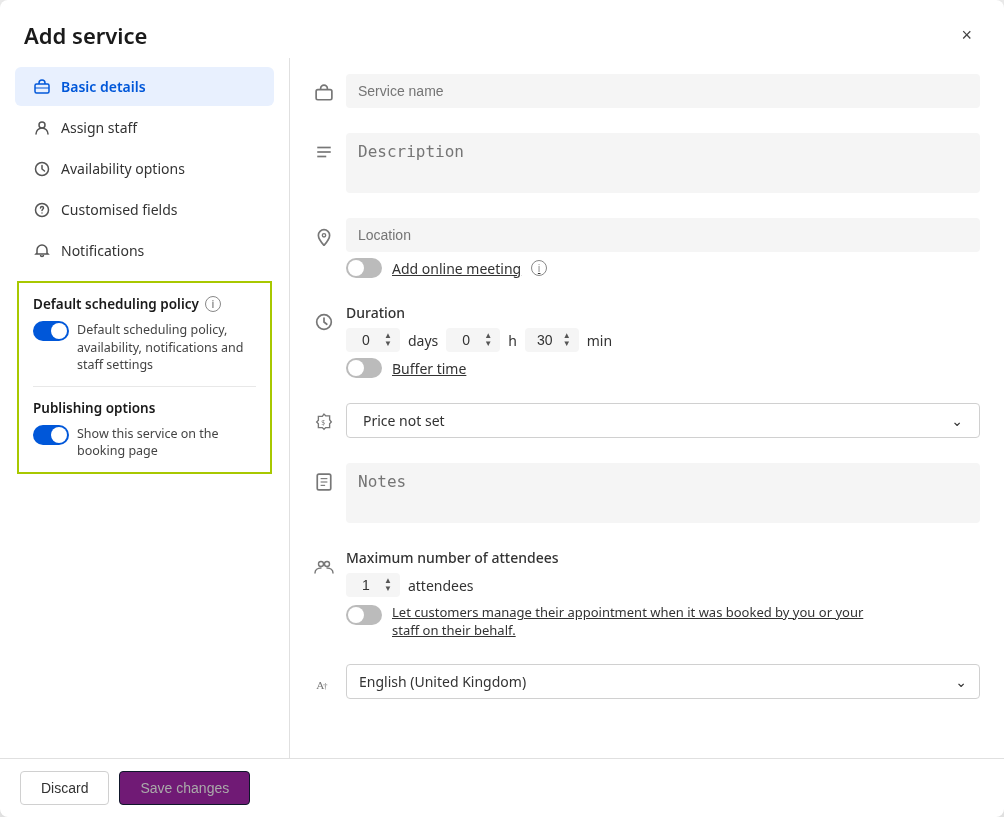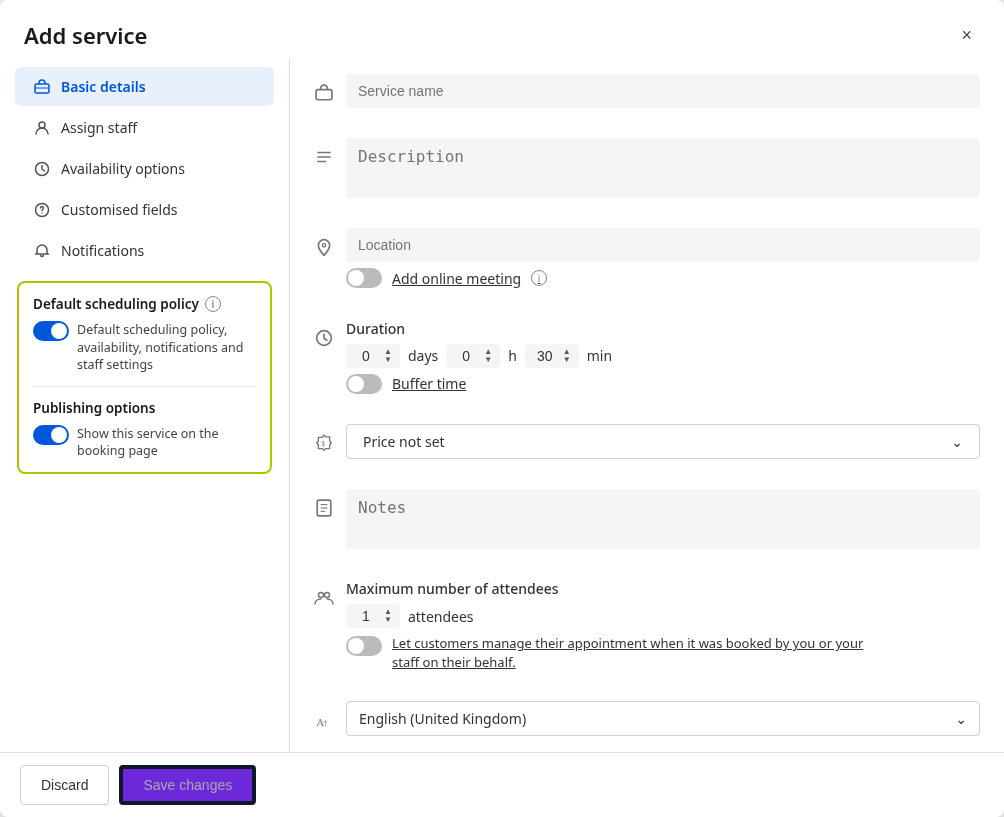--- a/index.html
+++ b/index.html
@@ -76,21 +76,21 @@
     .sidebar-item .icon {
       width: 18px;
       height: 18px;
       display: flex;
       align-items: center;
       justify-content: center;
       flex-shrink: 0;
     }
     .sidebar-section {
       border: 2.5px solid #a8c800;
-      border-radius: 8px;
+      border-radius: 0;
       margin: 10px 10px 6px 10px;
       padding: 12px 14px;
       display: flex;
       flex-direction: column;
       gap: 12px;
     }
     .policy-block {}
     .policy-title {
       display: flex;
       align-items: center;
@@ -158,22 +158,21 @@
     .toggle-track.off::after {
       left: 2px;
     }
     
     .main-content {
       flex: 1;
       overflow-y: auto;
       padding: 16px 24px;
       display: flex;
       flex-direction: column;
-      gap: 16px;
-      justify-content: space-between;
+      gap: 25px;
     }
     .field-row {
       display: flex;
       align-items: flex-start;
       gap: 12px;
     }
     .field-icon {
       margin-top: 10px;
       color: #555;
       width: 20px;
@@ -316,22 +315,22 @@
       padding: 8px 20px;
       border: 1px solid #d0d0d0;
       background: #fff;
       border-radius: 4px;
       font-size: 14px;
       cursor: pointer;
       color: #333;
     }
     .btn-save {
       padding: 8px 20px;
-      border: 4px solid #0f172a;
-      background: #6d28d9;
+      border: 1px solid #0f172a;
+      background: #701a75;
       border-radius: 4px;
       font-size: 14px;
       cursor: pointer;
       color: #aaa;
     }
     
     .main-content::-webkit-scrollbar { width: 6px; }
     .main-content::-webkit-scrollbar-thumb { background: #ccc; border-radius: 3px; }
     .divider {
       border: none;

